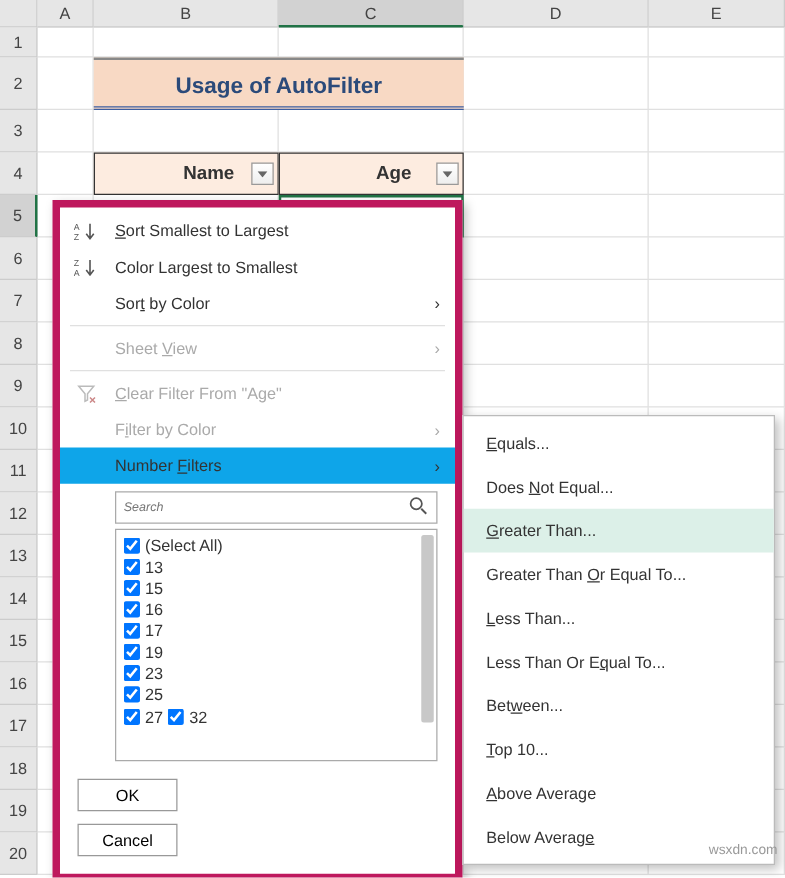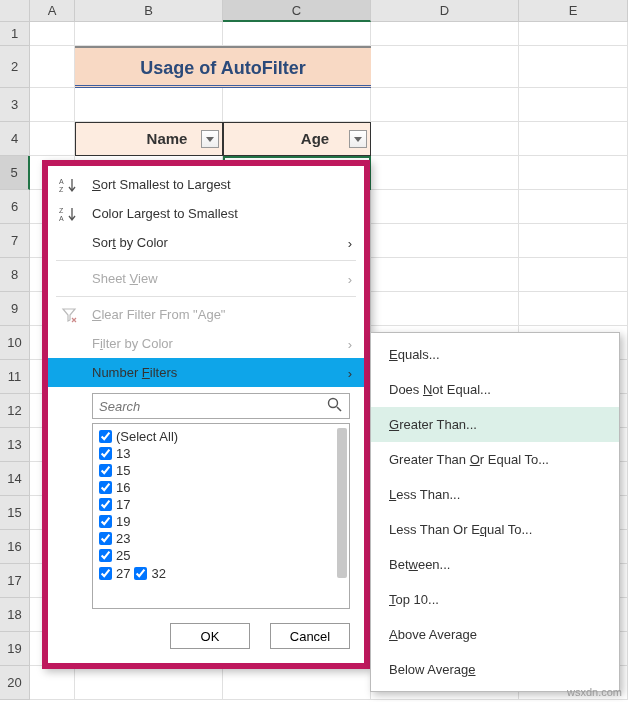--- a/index.html
+++ b/index.html
@@ -142,21 +142,21 @@
       height: 26px;
       display: flex;
       align-items: center;
       padding: 0 6px;
     }
     .search-wrap input {
       flex: 1;
       border: none;
       outline: none;
       font-family: inherit;
-      font-size: 13px;
+      font-size: 10px;
       font-style: italic;
       color: #888;
     }
     .search-wrap .sicon svg{width:16px;height:16px;}
     
     .check-outer {
       margin: 0 14px 8px 44px;
       border: 1px solid #aaa;
       height: 186px;
       position: relative;
@@ -179,22 +179,23 @@
       position:absolute;
       right:2px; top:4px;
       width:10px; height:150px;
       background:#c8c8c8;
       border-radius:2px;
     }
     
     .btn-row {
       display: flex;
       justify-content: flex-end;
-      gap: 20px;
+      gap: 10px;
       padding: 6px 14px 10px 14px;
+      flex-direction: column;
     }
     .btn-row button {
       width: 80px; height: 26px;
       border: 1px solid #999;
       background: #fff;
       font-family: inherit;
       font-size: 13px;
     }
     
     .menu2 {
@@ -207,21 +208,21 @@
       padding: 4px 0;
     }
     .menu2 .item {
       padding: 10px 18px;
       color: #333;
     }
     .menu2 .item.highlight { background: #dcf0e8; }
     .watermark {
       position:absolute;
       right:6px;
-      bottom:4px;
+      bottom:16px;
       font-size:11px;
       color:#999;
     }
   </style>
 </head>
 <body>
 
 <div class="grid">
   <div class="col-headers">
     <div class="rownum"></div>

